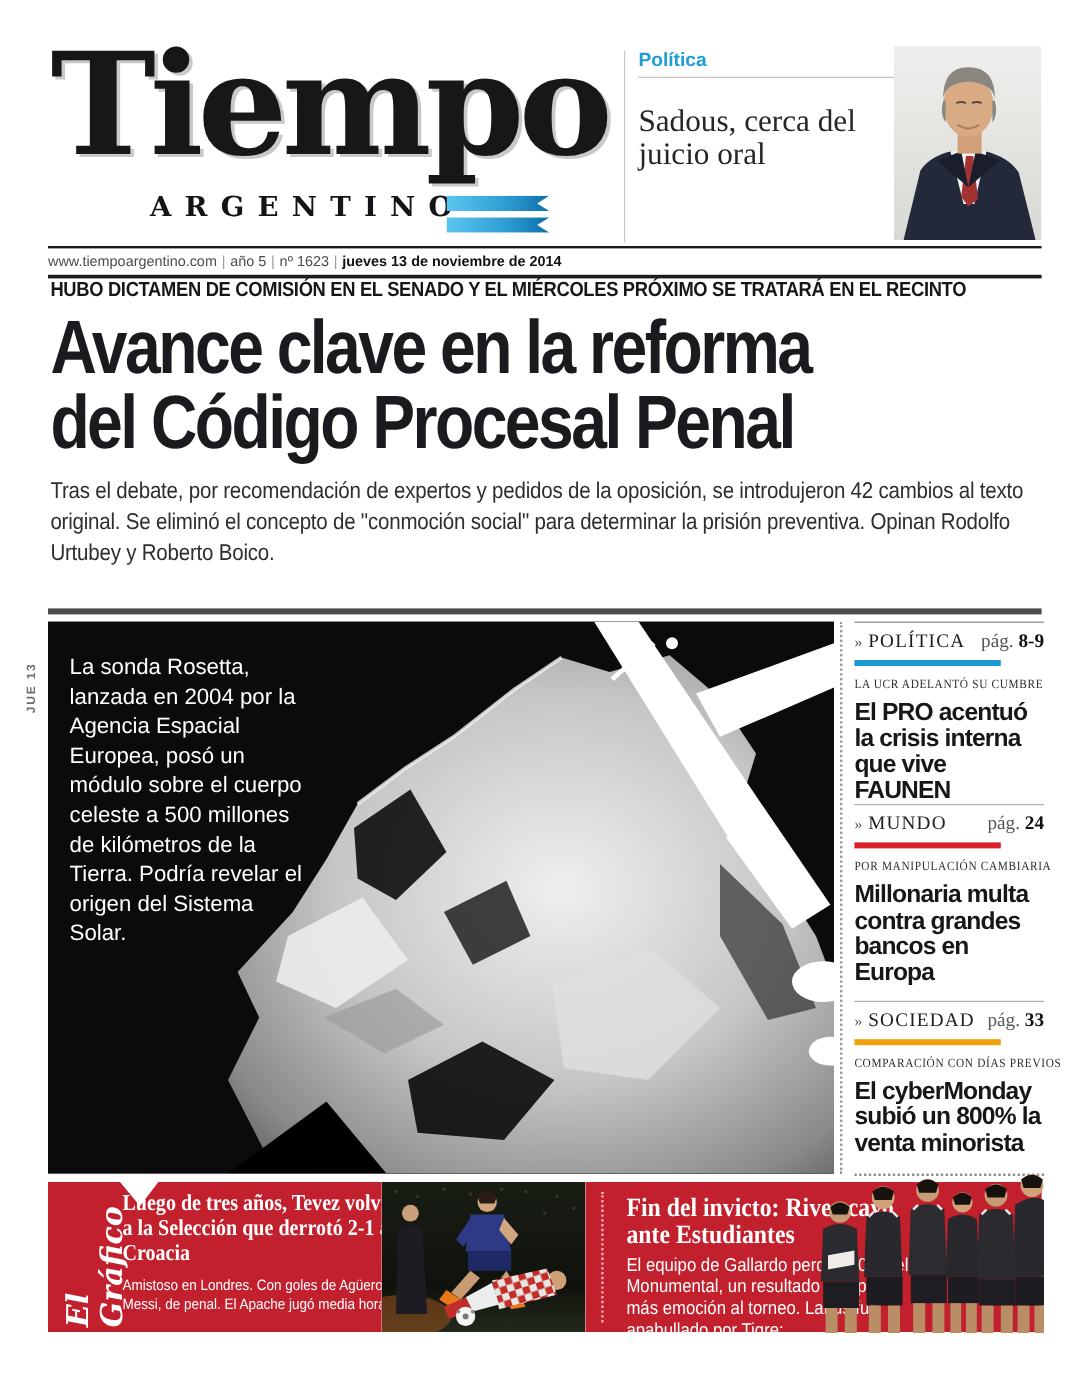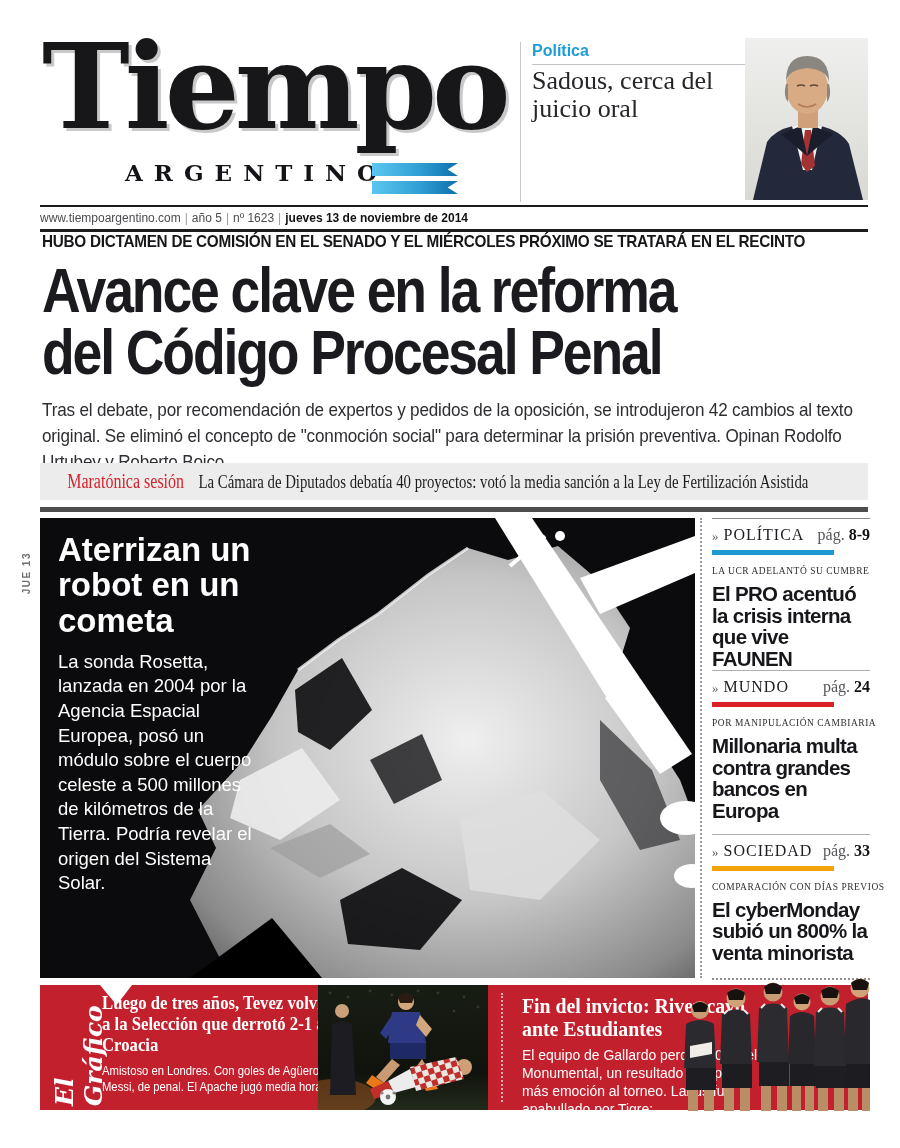--- a/index.html
+++ b/index.html
@@ -21,21 +21,21 @@
         font-size:23px;letter-spacing:11px;color:#141418;}
   .flag-stripes{position:absolute;left:332px;top:133px;width:86px;}
   .stripe{display:block;height:13px;margin-bottom:5px;
         background:linear-gradient(90deg,#5bc6f0 0%,#2f9fd4 55%,#0e6fad 100%);
         clip-path:polygon(0 0,100% 0,88% 50%,100% 100%,0 100%);}
   
   .teaser{position:absolute;left:480px;top:12px;width:225px;height:160px;border-left:1px solid #c9c9c9;
         padding-left:11px;}
   .teaser-section{font-weight:bold;font-size:16px;padding-bottom:4px;border-bottom:1px solid #c4c4c4;
         width:330px;}
-  .teaser-headline{margin:2px 0 8px 0;font-family:"Liberation Serif",serif;font-weight:normal;
+  .teaser-headline{margin:22px 0 8px 0;font-family:"Liberation Serif",serif;font-weight:normal;
         font-size:26px;line-height:1.08;color:#26262a;width:205px;}
   .teaser-body{margin:0;font-family:"Liberation Serif",serif;font-size:13px;line-height:1.28;
         color:#55555a;width:215px;}
   .teaser-photo{position:absolute;left:705px;top:8px;width:123px;height:162px;overflow:hidden;}
 
   
   .datebar{position:absolute;left:40px;top:205px;width:828px;height:22px;
         border-top:2px solid #1c1c1c;border-bottom:3px solid #1c1c1c;
         display:flex;align-items:center;justify-content:space-between;
         font-size:12px;color:#4b4b4f;}
@@ -163,26 +163,20 @@
 
   <section class="lead">
     <div class="kicker sx90">HUBO DICTAMEN DE COMISIÓN EN EL SENADO Y EL MIÉRCOLES PRÓXIMO SE TRATARÁ EN EL RECINTO</div>
     <h1 class="headline">
       <span class="sx85">Avance clave en la reforma</span>
       <span class="sx85">del Código Procesal Penal</span>
     </h1>
     <p class="deck sx90">Tras el debate, por recomendación de expertos y pedidos de la oposición, se introdujeron 42 cambios al texto original. Se eliminó el concepto de "conmoción social" para determinar la prisión preventiva. Opinan Rodolfo Urtubey y Roberto Boico.</p>
   </section>
 
-  <div class="session">
-    <div class="session-content sx80">
-      <span class="session-label" style="color: rgb(213, 35, 43);">Maratónica sesión</span>
-      <span class="session-text">La Cámara de Diputados debatía 40 proyectos: votó la media sanción a la Ley de Fertilización Asistida</span>
-    </div>
-  </div>
   <div class="dark-rule"></div>
 
   <section class="mid">
     <div class="edge-label">JUE 13</div>
 
     <div class="comet-block">
       <svg class="comet-art" width="655" height="460" viewBox="0 0 655 460">
         <defs>
           <radialGradient id="comet" cx="0.55" cy="0.45" r="0.75">
             <stop offset="0" stop-color="#efefef"></stop>
@@ -206,21 +200,20 @@
           <path d="M455,0 L492,0 L600,160 L570,185 Z"></path>
           <path d="M540,60 L655,18 L655,55 L560,96 Z"></path>
           <path d="M565,180 L600,160 L652,236 L620,256 Z"></path>
           <ellipse cx="646" cy="300" rx="26" ry="17"></ellipse>
           <ellipse cx="652" cy="358" rx="18" ry="12"></ellipse>
           <circle cx="520" cy="18" r="5"></circle>
           <path d="M470,48 L505,18" stroke="#fff" stroke-width="4"></path>
         </g>
       </svg>
       <div class="comet-text">
-        <h2>Aterrizan un robot en un cometa</h2>
         <p>La sonda Rosetta, lanzada en 2004 por la Agencia Espacial Europea, posó un módulo sobre el cuerpo celeste a 500 millones de kilómetros de la Tierra. Podría revelar el origen del Sistema Solar.</p>
       </div>
     </div>
 
     <div class="mid-dotted"></div>
 
     <aside class="rail">
 
       <div class="rail-sec first">
         <div class="rail-head">

